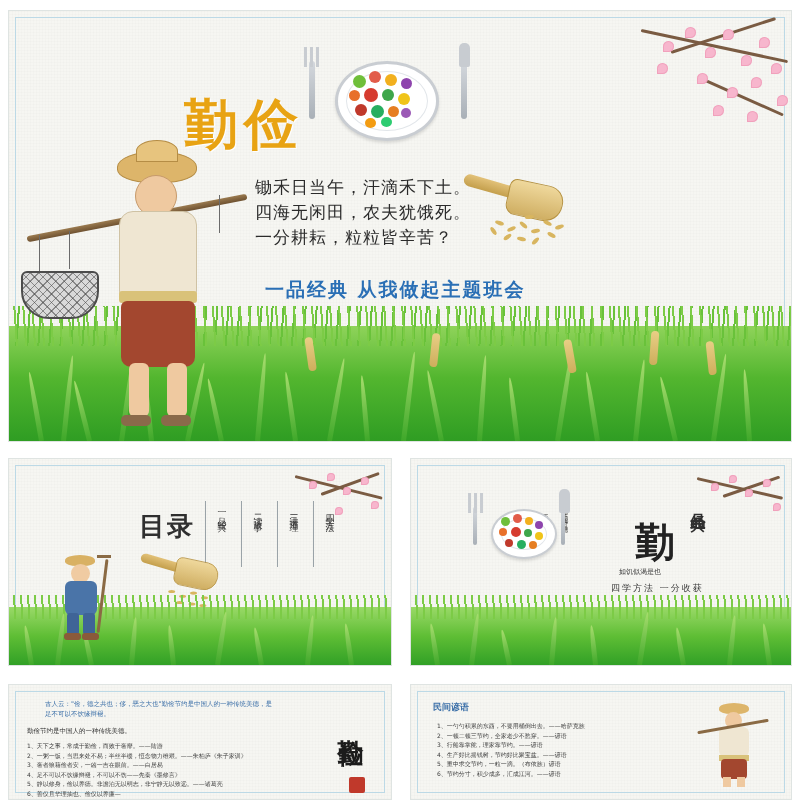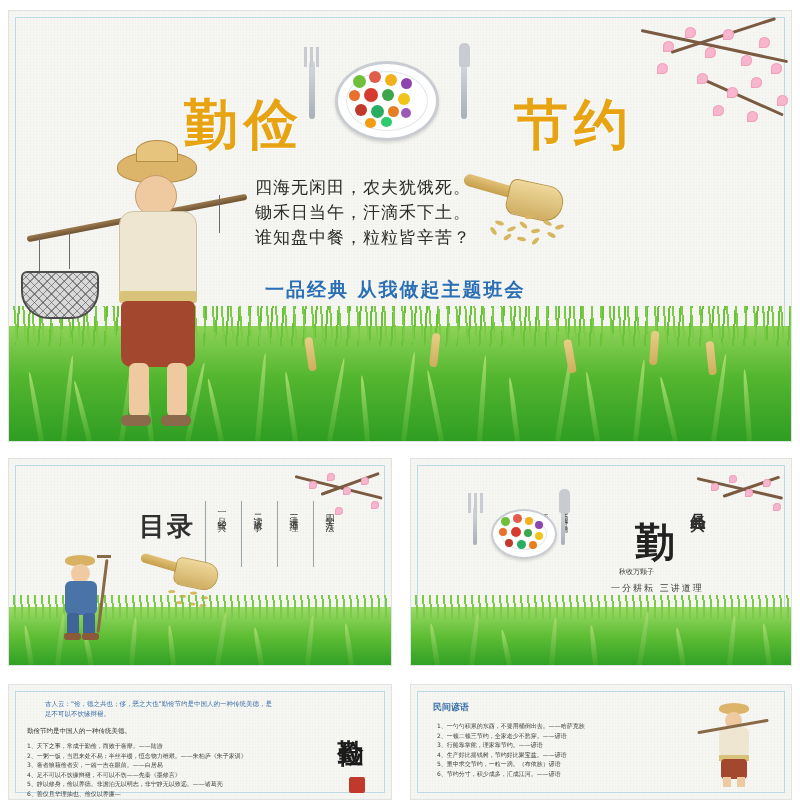--- a/index.html
+++ b/index.html
@@ -425,21 +425,20 @@
       <div class="petal" style="left:126px; top:76px;"></div>
       <div class="petal" style="left:150px; top:66px;"></div>
       <div class="petal" style="left:170px; top:52px;"></div>
       <div class="petal" style="left:176px; top:84px;"></div>
       <div class="petal" style="left:112px; top:94px;"></div>
       <div class="petal" style="left:56px; top:52px;"></div>
       <div class="petal" style="left:146px; top:100px;"></div>
     </div>
 
     <div class="title-main" id="t-left">勤俭</div>
-    <div class="title-main" id="t-right">节约</div>
 
     <div class="fork"></div>
     <div class="knife"></div>
 
     <div class="plate">
       <div class="dish"></div>
       <div class="veg" style="left:22px; top:18px; width:13px; height:13px; background:#6fbf3a;"></div>
       <div class="veg" style="left:38px; top:14px; width:12px; height:12px; background:#e25c4a;"></div>
       <div class="veg" style="left:54px; top:17px; width:12px; height:12px; background:#f2b01e;"></div>
       <div class="veg" style="left:70px; top:21px; width:11px; height:11px; background:#8e44ad;"></div>
@@ -449,23 +448,23 @@
       <div class="veg" style="left:67px; top:36px; width:12px; height:12px; background:#f0c419;"></div>
       <div class="veg" style="left:24px; top:47px; width:12px; height:12px; background:#c0392b;"></div>
       <div class="veg" style="left:40px; top:48px; width:13px; height:13px; background:#27ae60;"></div>
       <div class="veg" style="left:57px; top:49px; width:11px; height:11px; background:#e67e22;"></div>
       <div class="veg" style="left:70px; top:51px; width:10px; height:10px; background:#9b59b6;"></div>
       <div class="veg" style="left:34px; top:61px; width:11px; height:10px; background:#f39c12;"></div>
       <div class="veg" style="left:50px; top:60px; width:11px; height:10px; background:#2ecc71;"></div>
     </div>
 
     <div class="poem">
+      <div>锄禾日当午，汗滴禾下土。</div>
       <div>四海无闲田，农夫犹饿死。</div>
-      <div>锄禾日当午，汗滴禾下土。</div>
-      <div>谁知盘中餐，粒粒皆辛苦？</div>
+      <div>一分耕耘，粒粒皆辛苦？</div>
     </div>
     <div class="subtitle">一品经典 从我做起主题班会</div>
 
     <div class="scoop" style="left:450px; top:160px;">
       <div class="handle"></div>
       <div class="bowl"></div>
       <div class="grain" style="left:36px; top:50px; transform:rotate(18deg);"></div>
       <div class="grain" style="left:48px; top:56px; transform:rotate(-22deg);"></div>
       <div class="grain" style="left:60px; top:52px; transform:rotate(40deg);"></div>
       <div class="grain" style="left:72px; top:58px; transform:rotate(-10deg);"></div>
@@ -601,22 +600,22 @@
       <div class="petal" style="left:54px; top:12px; width:8px; height:8px;"></div>
       <div class="petal" style="left:70px; top:26px; width:8px; height:8px;"></div>
       <div class="petal" style="left:88px; top:16px; width:8px; height:8px;"></div>
       <div class="petal" style="left:98px; top:40px; width:8px; height:8px;"></div>
     </div>
 
     <div class="toc-title" style="right:84px; top:42px; font-size:15px; writing-mode:vertical-rl;">品经典</div>
 
     <div class="big-char" style="left:224px; top:56px; font-size:40px;">勤</div>
 
-    <div class="calli" style="left:208px; top:108px; font-size:7px;">秋收万颗子</div>
-    <div class="calli" style="left:200px; top:124px; font-size:9px; letter-spacing:2px;">一分耕耘 三讲道理</div>
+    <div class="calli" style="left:208px; top:108px; font-size:7px;">如饥似渴是也</div>
+    <div class="calli" style="left:200px; top:124px; font-size:9px; letter-spacing:2px;">四学方法 一分收获</div>
 
     <div class="vert-text" style="left:148px; top:46px; font-size:6.5px;">处一不地暮 当思</div>
     <div class="vert-text" style="left:128px; top:50px; font-size:6.5px;">俭一生而成 力维艰</div>
 
     <div class="fork" style="left:62px; top:48px; width:4px; height:38px;"></div>
     <div class="knife" style="left:150px; top:48px; width:4px; height:38px;"></div>
     <div class="plate" style="left:76px; top:46px; width:70px; height:54px;">
       <div class="dish" style="width:62px; height:46px; border-width:2px;"></div>
       <div class="veg" style="left:14px; top:12px; width:9px; height:9px; background:#6fbf3a;"></div>
       <div class="veg" style="left:26px; top:9px;  width:9px; height:9px; background:#e25c4a;"></div>

